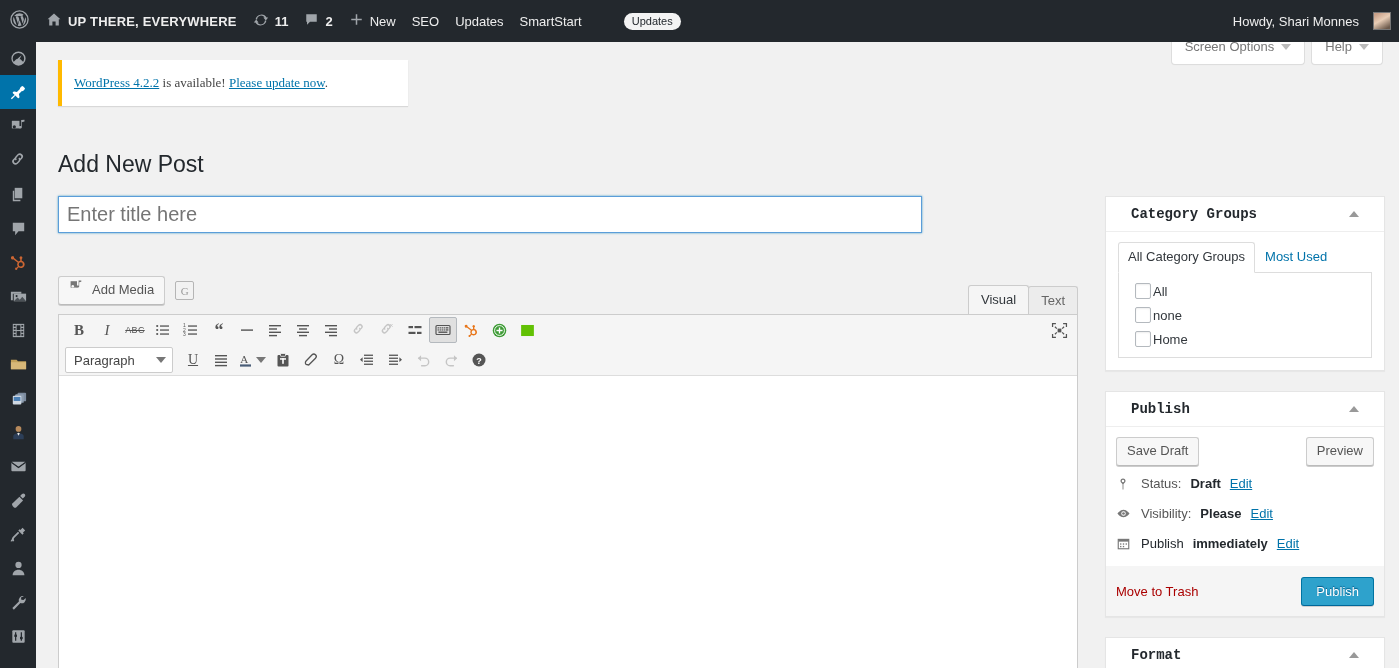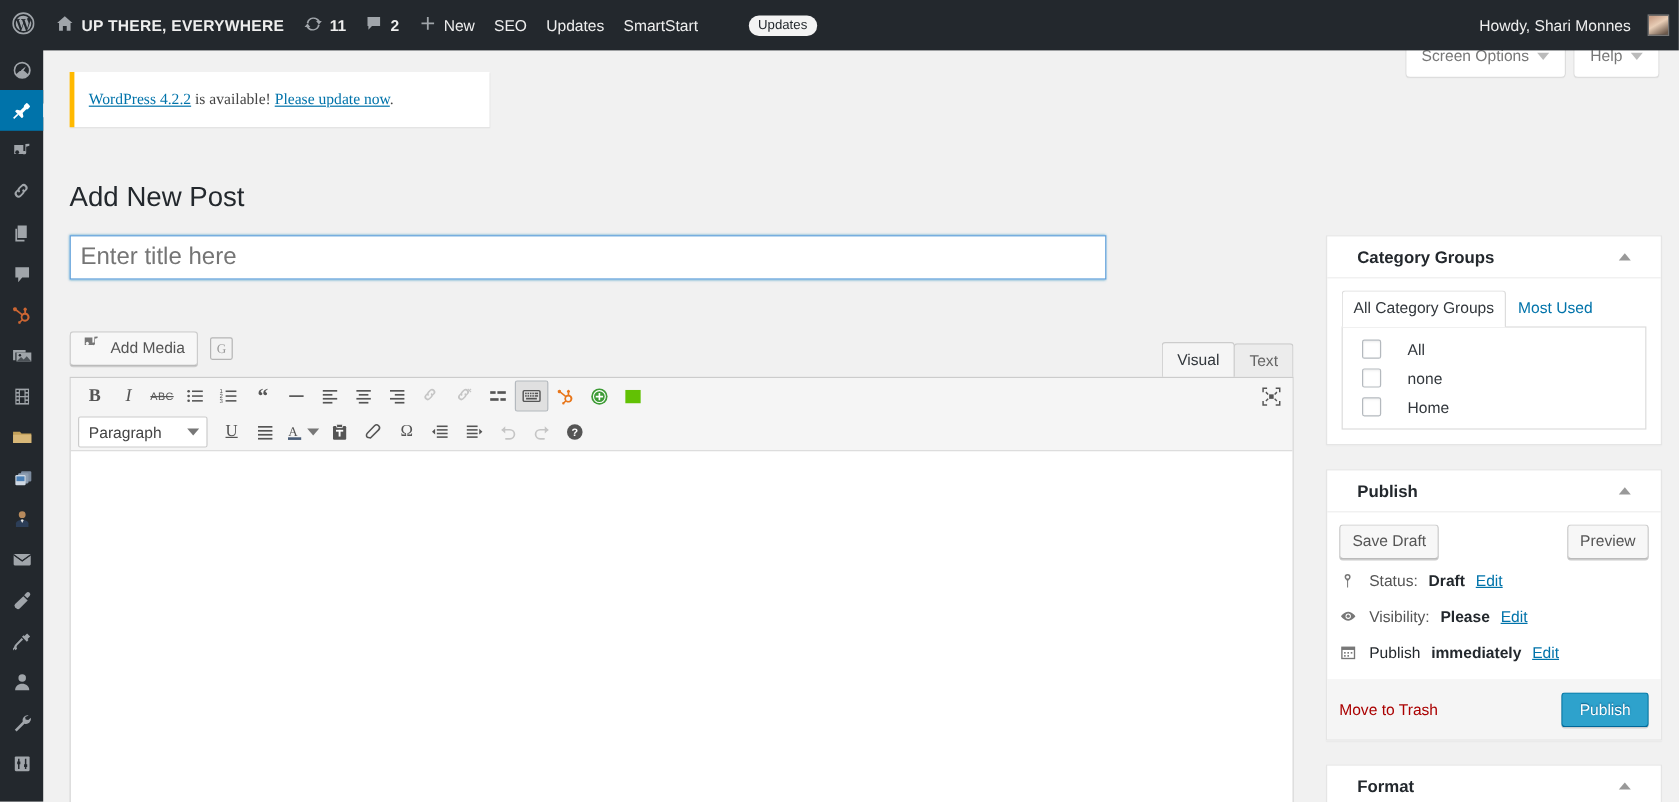--- a/index.html
+++ b/index.html
@@ -205,21 +205,21 @@
   .postbox {
     background:#fff; border:1px solid #e5e5e5;
     box-shadow:0 1px 1px rgba(0,0,0,.04);
     margin-bottom:20px;
   }
   .postbox .hndle {
     display:flex; align-items:center; justify-content:space-between;
     padding:0 25px; height:35px;
     border-bottom:1px solid #eee;
     font-size:14px; font-weight:bold; color:#23282d;
-    font-family:Liberation Sans, sans-serif;
+    font-family:Liberation Mono, monospace;
   }
   .postbox .inside { padding:10px 12px 12px; }
 
   
   .category-tabs {
     display:flex; align-items:flex-end; margin:0 0 -1px 0;
     position:relative; z-index:3;
   }
   .category-tabs .tab {
     font-size:13px; padding:5px 9px 6px; line-height:18px;
@@ -228,21 +228,21 @@
   .category-tabs .tab.tabs {
     background:#fff; border-color:#ddd; border-bottom-color:#fff;
     color:#32373c; border-radius:3px 3px 0 0;
   }
   .category-tabs .tab a { color:#0073aa; text-decoration:none; }
   .tabs-panel {
     border:1px solid #ddd; background:#fff;
     padding:10px 0 10px 16px; height:86px; overflow:hidden;
     position:relative; z-index:1;
   }
-  .cat-row { display:flex; align-items:center; gap:22px; margin-bottom:8px; }
+  .cat-row { display:flex; align-items:center; gap:2px; margin-bottom:8px; }
   .cat-row input[type=checkbox] {
     width:16px;height:16px;margin:0;
     -webkit-appearance:none;appearance:none;
     border:1px solid #b4b9be;background:#fff;border-radius:2px;
     box-shadow:inset 0 1px 2px rgba(0,0,0,.07);
   }
   .cat-row label { font-size:13px; color:#32373c; }
 
   
   .submitbox { }

